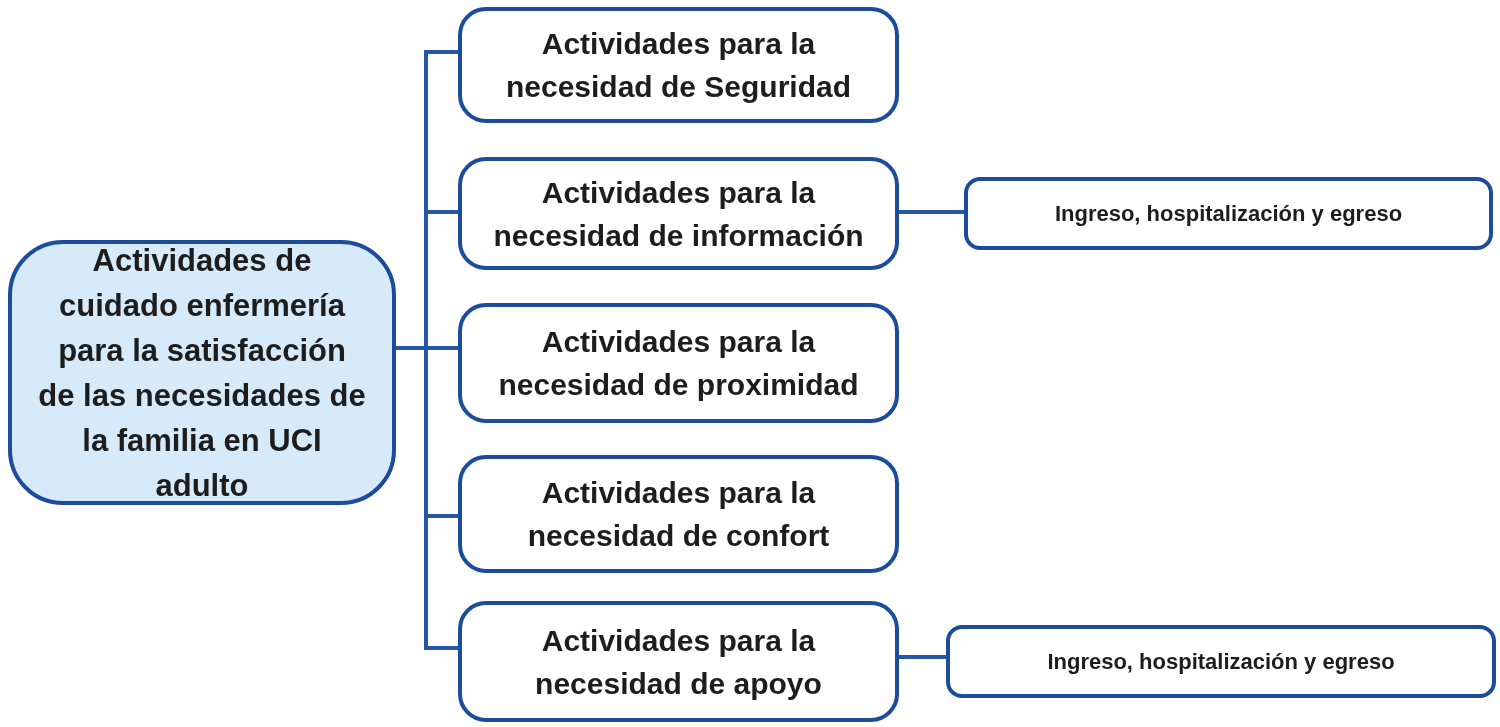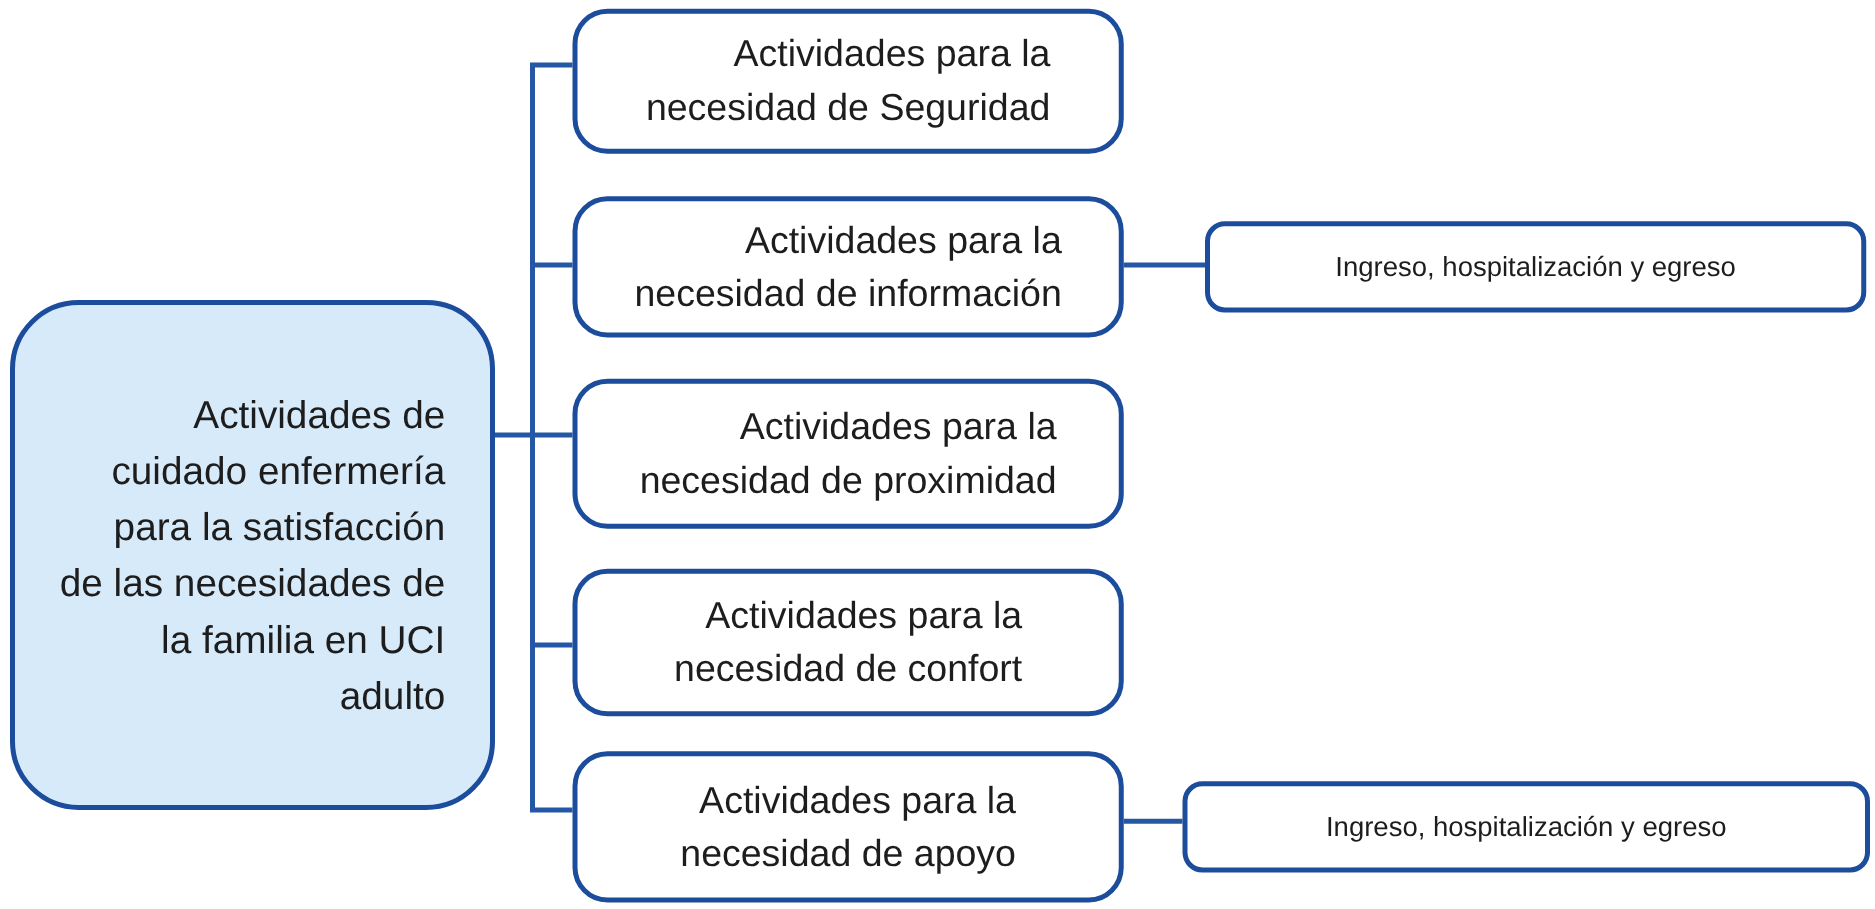--- a/index.html
+++ b/index.html
@@ -34,27 +34,28 @@
     position: absolute;
     display: flex;
     align-items: center;
     justify-content: center;
     background: #ffffff;
     border: 4px solid var(--box-border);
     text-align: center;
   }
   .node-label {
     white-space: pre-line;
-    text-align: right;
+    text-align: center;
     color: var(--text);
+    font-weight: bold;
   }
   
   .node.root {
     left: 8px; top: 240px;
-    width: 388px; height: 408px;
+    width: 388px; height: 265px;
     border-radius: 55px;
     background: var(--root-fill);
   }
   .node.root .node-label {
     font-size: 31px;
     line-height: 45px;
   }
   
   .node.branch {
     left: 458px;

